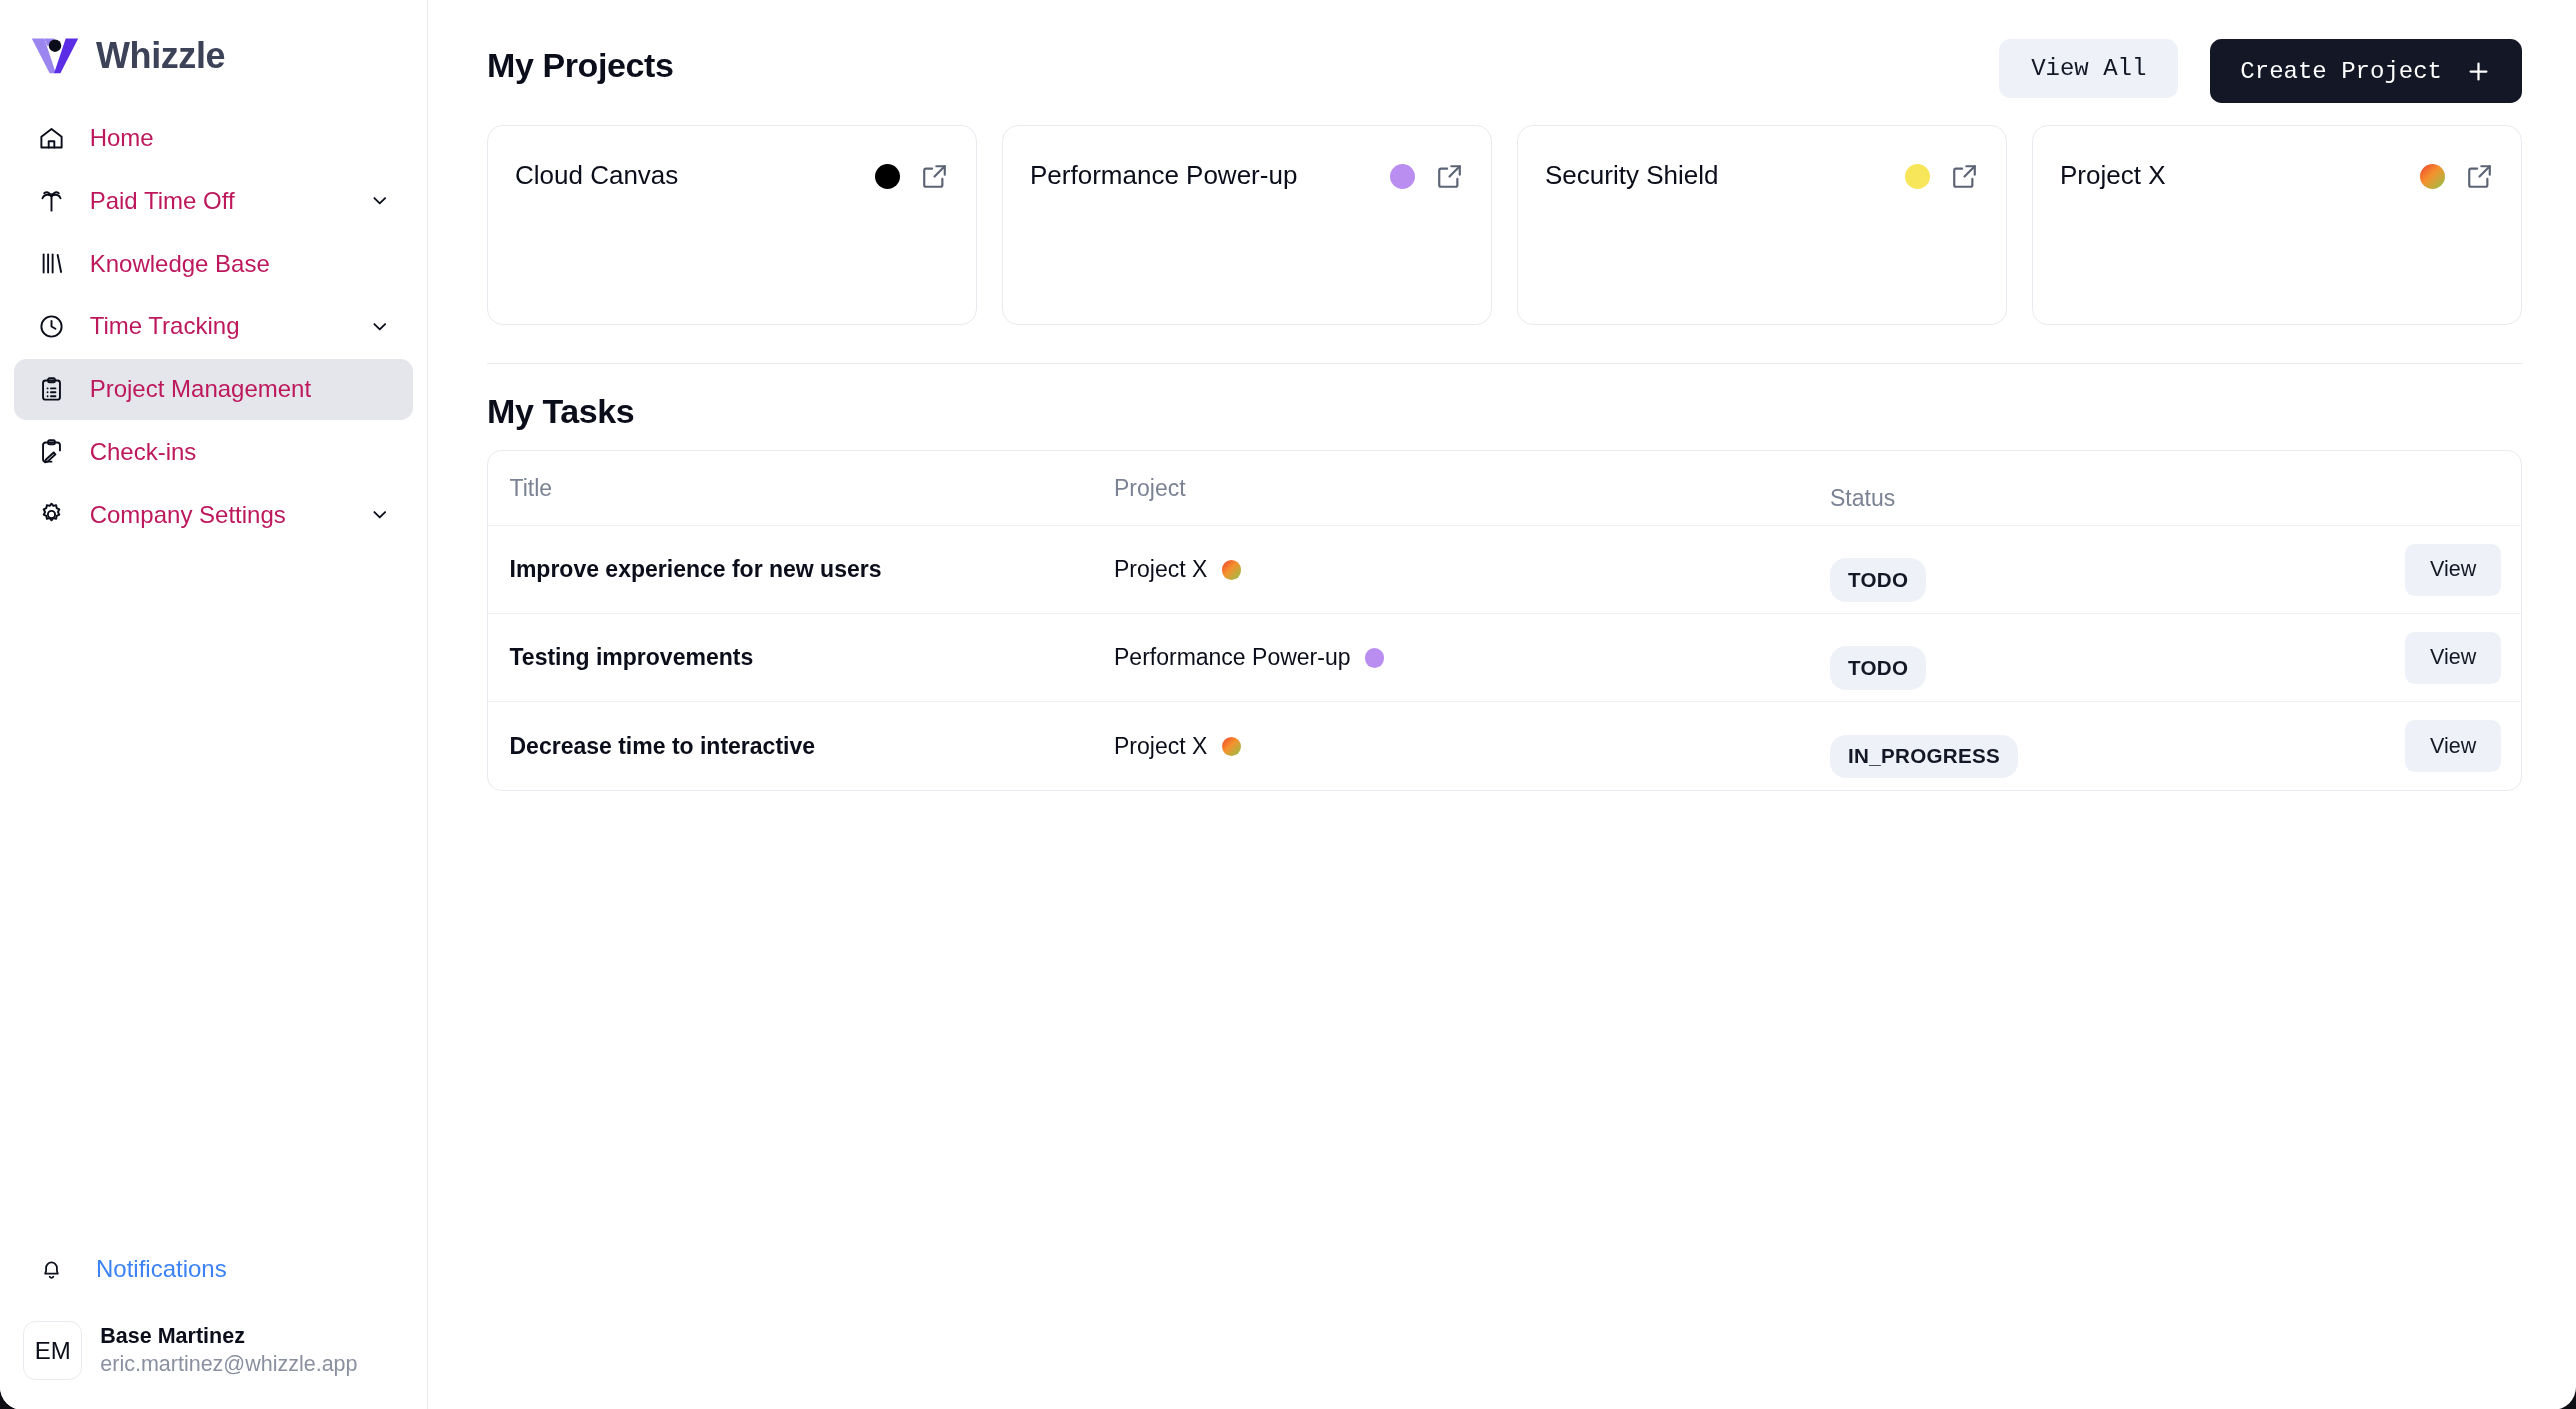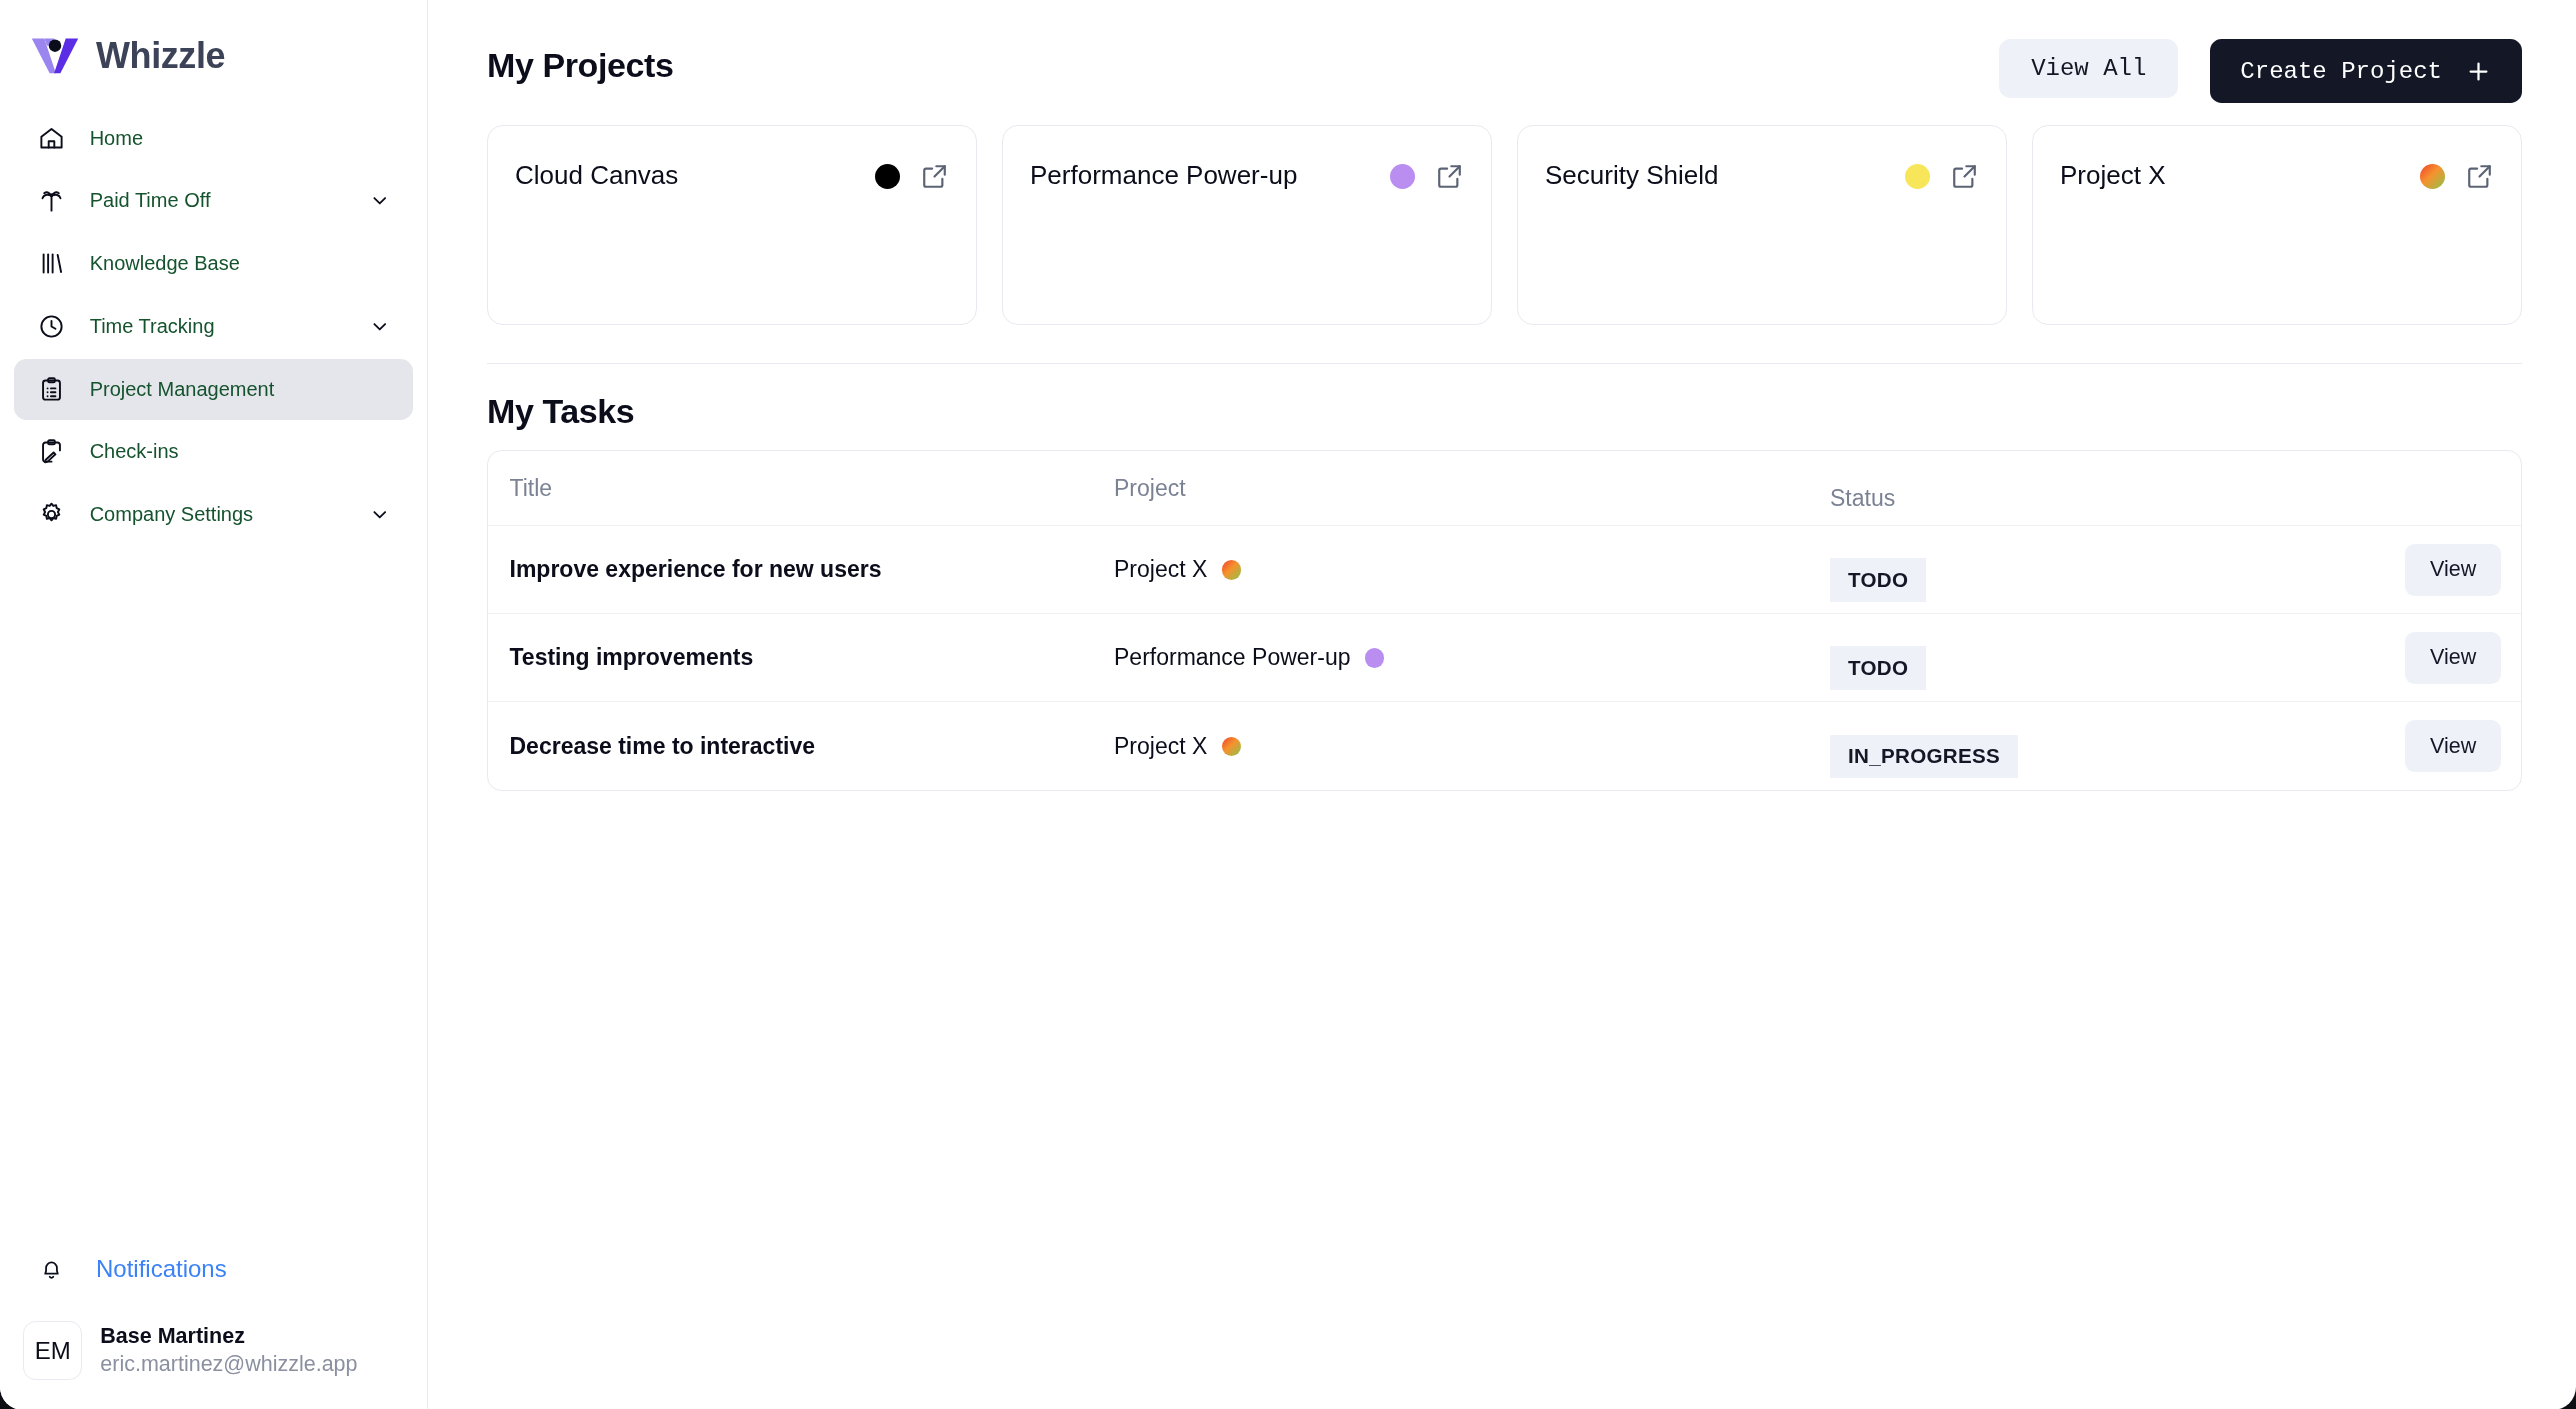--- a/index.html
+++ b/index.html
@@ -71,22 +71,22 @@
     width: 36px;
     height: 36px;
     flex: 0 0 36px;
     display: flex;
     align-items: center;
     justify-content: center;
     color: #0b0d1a;
   }
   .nav-label {
     margin-left: 19.7px;
-    font-size: 20px;
-    color: #14532d;
+    font-size: 24px;
+    color: #be185d;
     white-space: nowrap;
   }
   .nav-chev {
     position: absolute;
     right: 21.5px;
     width: 23px;
     height: 23px;
     color: #0b0d1a;
     display: flex;
     align-items: center;
@@ -262,21 +262,21 @@
 
   .th { font-size: 23px; color: #7b8294; }
   .task-title { font-size: 23px; font-weight: bold; color: #0b0d1a; }
   .proj-cell { display: flex; align-items: center; gap: 14.3px; }
   .proj-name { font-size: 23px; color: #0b0d1a; }
   .dot-sm { width: 19.7px; height: 19.7px; border-radius: 50%; flex: 0 0 19.7px; }
 
   .badge {
     display: inline-block;
     background: #eef1f7;
-    border-radius: 1px;
+    border-radius: 16px;
     padding: 9.8px 18px;
     font-size: 20.6px;
     font-weight: bold;
     color: #141826;
     letter-spacing: 0.3px;
   }
   .btn-view {
     background: #eef1f7;
     border: none;
     border-radius: 9.8px;

